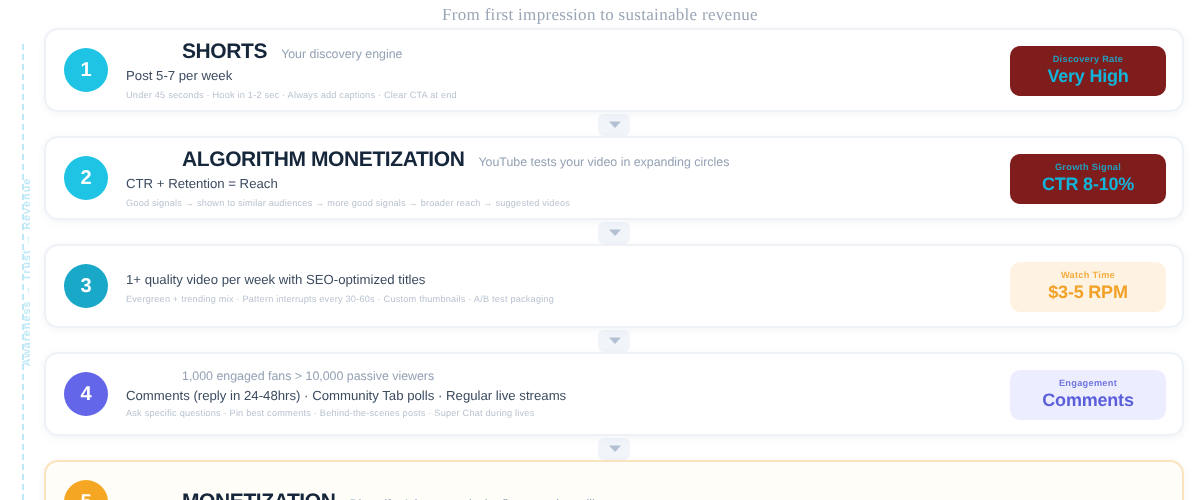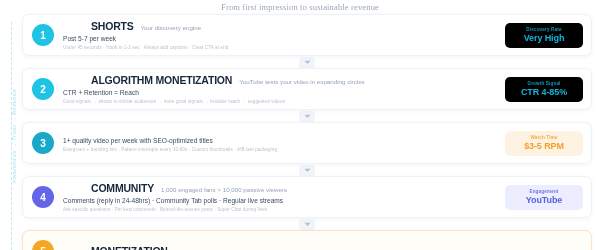--- a/index.html
+++ b/index.html
@@ -153,21 +153,21 @@
     font-weight: 600;
     opacity: 0.85;
   }
   .metric-value {
     font-size: 9px;
     font-weight: 700;
     margin-top: 1px;
     letter-spacing: -0.1px;
   }
 
-  .pill-cyan  { background: #000000; }
+  .pill-cyan  { background: #7f1d1d; }
   .pill-cyan  .metric-label, .pill-cyan .metric-value  { color: #12b5da; }
   .pill-amber { background: #fef3e2; }
   .pill-amber .metric-label, .pill-amber .metric-value { color: #f2a126; }
   .pill-indigo{ background: #eceeff; }
   .pill-indigo .metric-label, .pill-indigo .metric-value { color: #5b5fd9; }
 
   
   .connector {
     height: 12px;
     display: flex;
@@ -226,21 +226,21 @@
     <div class="stage-body">
       <div class="stage-headrow">
         <span class="stage-title">ALGORITHM MONETIZATION</span>
         <span class="stage-tagline">YouTube tests your video in expanding circles</span>
       </div>
       <div class="stage-action">CTR + Retention = Reach</div>
       <div class="stage-detail">Good signals → shown to similar audiences → more good signals → broader reach → suggested videos</div>
     </div>
     <div class="metric-pill pill-cyan">
       <div class="metric-label">Growth Signal</div>
-      <div class="metric-value">CTR 4-85%</div>
+      <div class="metric-value">CTR 8-10%</div>
     </div>
   </div>
 
   <div class="connector">
     <div class="connector-chip">
       <svg width="7" height="5" viewBox="0 0 7 5">
           <path d="M0.5 0.7 L3.5 4 L6.5 0.7 Z" fill="#b3c0d2"></path>
         </svg>
     </div>
   </div>
@@ -262,29 +262,28 @@
       <svg width="7" height="5" viewBox="0 0 7 5">
           <path d="M0.5 0.7 L3.5 4 L6.5 0.7 Z" fill="#b3c0d2"></path>
         </svg>
     </div>
   </div>
 
   <div class="stage-card">
     <div class="stage-num" style="background:#6366e8">4</div>
     <div class="stage-body">
       <div class="stage-headrow">
-        <span class="stage-title">COMMUNITY</span>
         <span class="stage-tagline">1,000 engaged fans &gt; 10,000 passive viewers</span>
       </div>
       <div class="stage-action">Comments (reply in 24-48hrs) · Community Tab polls · Regular live streams</div>
       <div class="stage-detail">Ask specific questions · Pin best comments · Behind-the-scenes posts · Super Chat during lives</div>
     </div>
     <div class="metric-pill pill-indigo">
       <div class="metric-label">Engagement</div>
-      <div class="metric-value">YouTube</div>
+      <div class="metric-value">Comments</div>
     </div>
   </div>
 
   <div class="connector">
     <div class="connector-chip">
       <svg width="7" height="5" viewBox="0 0 7 5">
           <path d="M0.5 0.7 L3.5 4 L6.5 0.7 Z" fill="#b3c0d2"></path>
         </svg>
     </div>
   </div>

